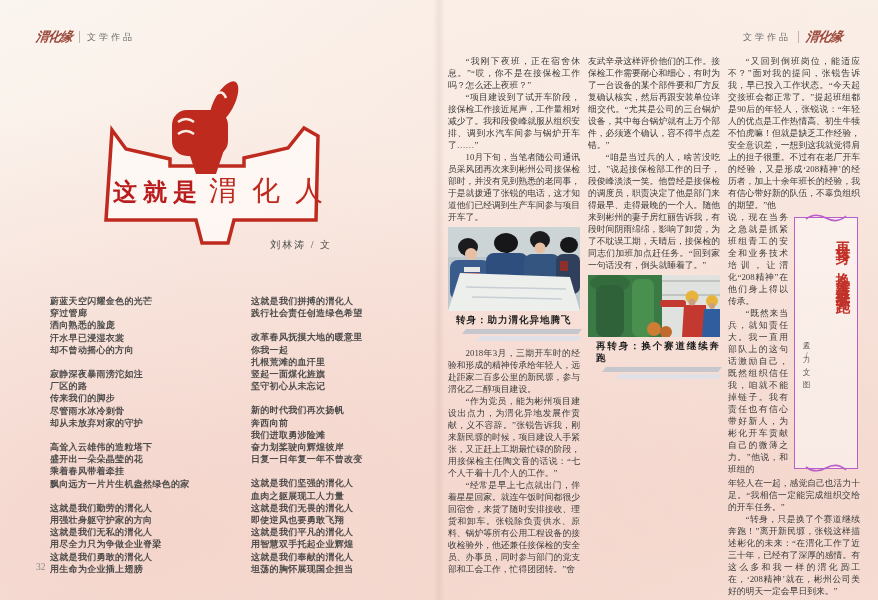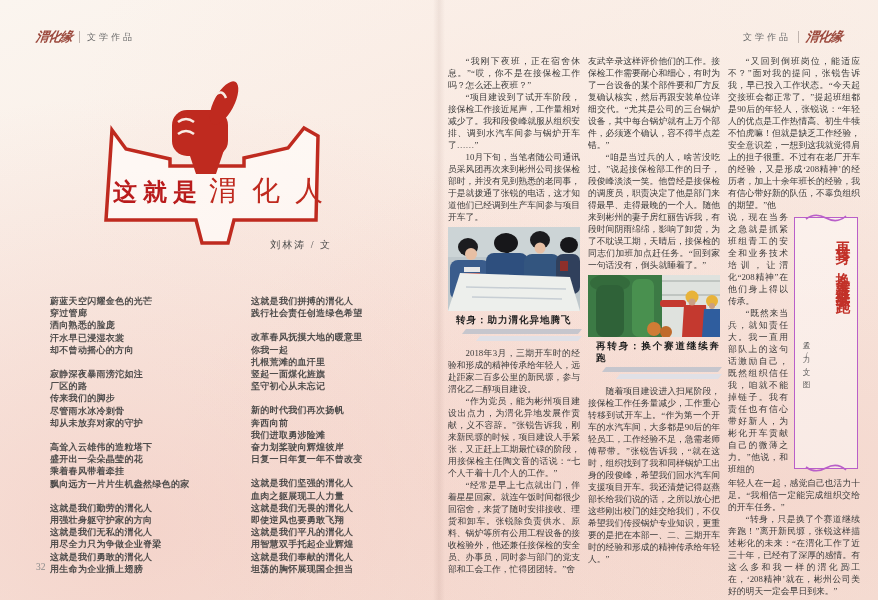--- a/index.html
+++ b/index.html
@@ -193,21 +193,20 @@
       <circle cx="104" cy="27" r="3.5" fill="#caa083"></circle>
       <polygon points="116,34 132,34 132,62 114,62" fill="#2f5d9e"></polygon>
       <circle cx="124" cy="26" r="6" fill="#e8b33a"></circle>
       <circle cx="124" cy="31" r="3" fill="#caa083"></circle>
     </svg>
     <div class="cap">
       <span class="cap-text">再转身：换个赛道继续奔跑</span>
       <div class="ribbon"></div>
       <div class="ribbon light"></div>
     </div>
-    <p>随着项目建设进入扫尾阶段，接保检工作任务量减少，工作重心转移到试开车上。“作为第一个开车的水汽车间，大多都是90后的年轻员工，工作经验不足，急需老师傅帮带。”张锐告诉我，“就在这时，组织找到了我和同样锅炉工出身的段俊峰，希望我们回水汽车间支援项目开车。我还清楚记得赵燕部长给我们说的话，之所以放心把这些刚出校门的娃交给我们，不仅希望我们传授锅炉专业知识，更重要的是把在本部一、二、三期开车时的经验和形成的精神传承给年轻人。”</p>
   </div>
 
   <div class="col">
     <p>“又回到倒班岗位，能适应不？”面对我的提问，张锐告诉我，早已投入工作状态。“今天起交接班会都正常了。”提起班组都是90后的年轻人，张锐说：“年轻人的优点是工作热情高、初生牛犊不怕虎嘛！但就是缺乏工作经验，安全意识差，一想到这我就觉得肩上的担子很重。不过有在老厂开车的经验，又是形成‘208精神’的经历者，加上十余年班长的经验，我有信心带好新的队伍，不辜负组织的期望。”他</p>
     <div class="wrap-row">
       <div class="narrow">
         <p class="noindent">说，现在当务之急就是抓紧班组青工的安全和业务技术培训，让渭化“208精神”在他们身上得以传承。</p>
         <p>“既然来当兵，就知责任大。我一直用部队上的这句话激励自己，既然组织信任我，咱就不能掉链子。我有责任也有信心带好新人，为彬化开车贡献自己的微薄之力。”他说，和班组的</p>
       </div>
       <div class="quote-box">

